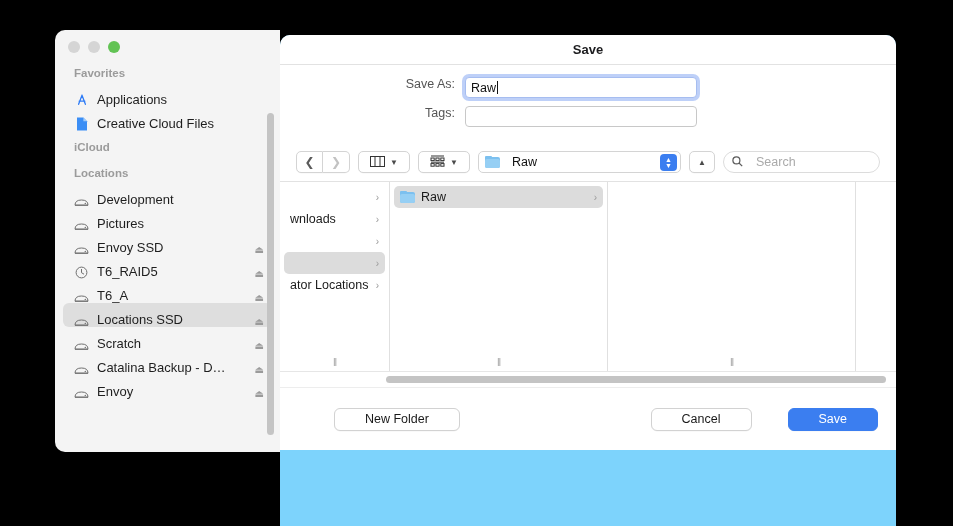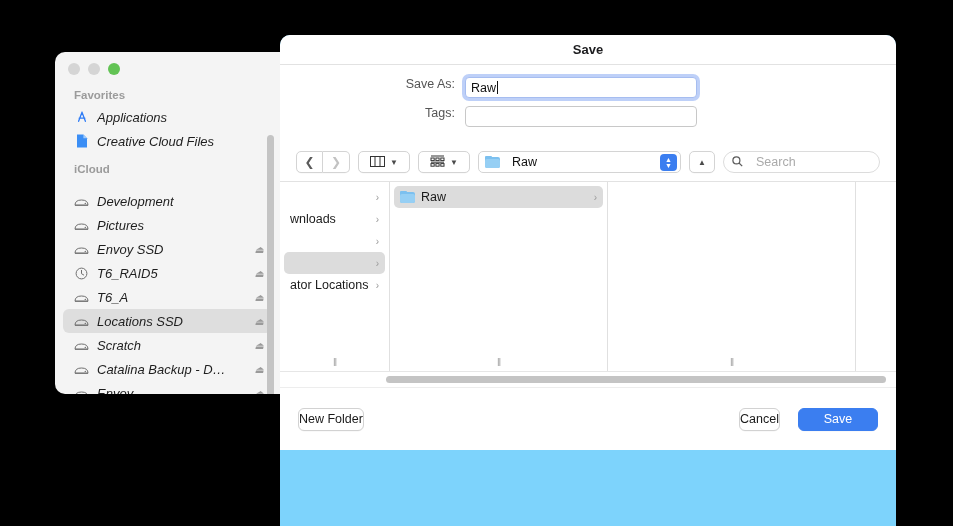--- a/index.html
+++ b/index.html
@@ -184,39 +184,40 @@
   }
 
   
   .bottom {
     height: 62px;
     display: flex; align-items: center;
     padding: 0 18px;
     background: #fff;
   }
   .pbtn {
-    height: 23px; padding: 0 0;
+    height: 23px; padding: 0 30px;
     border: 1px solid #d2d2d2; border-radius: 6px;
     background: #fff;
     font-size: 12.5px; color: #1a1a1a;
     display: flex; align-items: center; justify-content: center;
     box-shadow: 0 0.5px 0.5px rgba(0,0,0,0.05);
+    margin-left: 36px;
   }
   .pbtn.primary {
     background: #3b7ef0; border-color: #3b7ef0; color: #fff;
     min-width: 80px;
   }
   .spacer { flex: 1; }
-  .btnset { display: flex; gap: 18px; }
+  .btnset { display: flex; gap: 0; }
 
   
   .sidebar {
     position: absolute;
-    left: 55px; top: 52px;
-    width: 225px; height: 342px;
+    left: 55px; top: 30px;
+    width: 225px; height: 422px;
     background: #f4f4f4;
     border-radius: 10px 0 0 10px;
     overflow: hidden;
   }
   .lights {
     display: flex; gap: 8px;
     padding: 11px 0 0 13px;
   }
   .light { width: 12px; height: 12px; border-radius: 50%; }
   .l-close { background: #d5d5d5; }
@@ -224,24 +225,24 @@
   .l-zoom  { background: #62c354; }
 
   .sblist { padding: 14px 0 0 0; position: relative; }
   .sbhead {
     font-size: 11.5px; font-weight: bold; color: #9b9b9b;
     padding: 0 0 4px 19px;
   }
   .sbgap { height: 10px; }
   .sbitem {
     height: 24px; margin: 0 8px;
-    display: flex; align-items: center;
+    display: flex; align-items: flex-end;
     padding: 0 8px 0 10px;
     border-radius: 6px;
-    font-size: 13px; color: #1e1e1e; font-style: italic;
+    font-size: 13px; color: #1e1e1e;
   }
   .sbitem.sel { background: #dedede; }
   .sbicon {
     width: 17px; flex: none; margin-right: 7px;
     display: flex; align-items: center; justify-content: center;
   }
   .sbname { flex: 1; white-space: nowrap; overflow: hidden; }
   .eject { color: #9a9a9a; font-size: 10px; }
 
   .sbscroll {
@@ -429,20 +430,21 @@
             <path d="M7.4 0.6 L11 4.2 H7.4 Z" fill="#9fcbfb"></path>
           </svg>
         </span>
         <span class="sbname">Creative Cloud Files</span>
       </div>
 
       <div class="sbgap"></div>
       <div class="sbhead">iCloud</div>
       <div class="sbgap"></div>
 
+      <div class="sbhead">Locations</div>
 
       <div class="sbitem">
         <span class="sbicon">
           <svg width="15" height="11" viewBox="0 0 15 11">
             <path d="M1 9.2 Q1 4 7.5 4 Q14 4 14 9.2 Z" fill="none" stroke="#6f6f6f" stroke-width="1"></path>
             <line x1="1" y1="9.2" x2="14" y2="9.2" stroke="#6f6f6f" stroke-width="1"></line>
             <circle cx="11.3" cy="7.4" r="0.7" fill="#6f6f6f"></circle>
           </svg>
         </span>
         <span class="sbname">Development</span>

